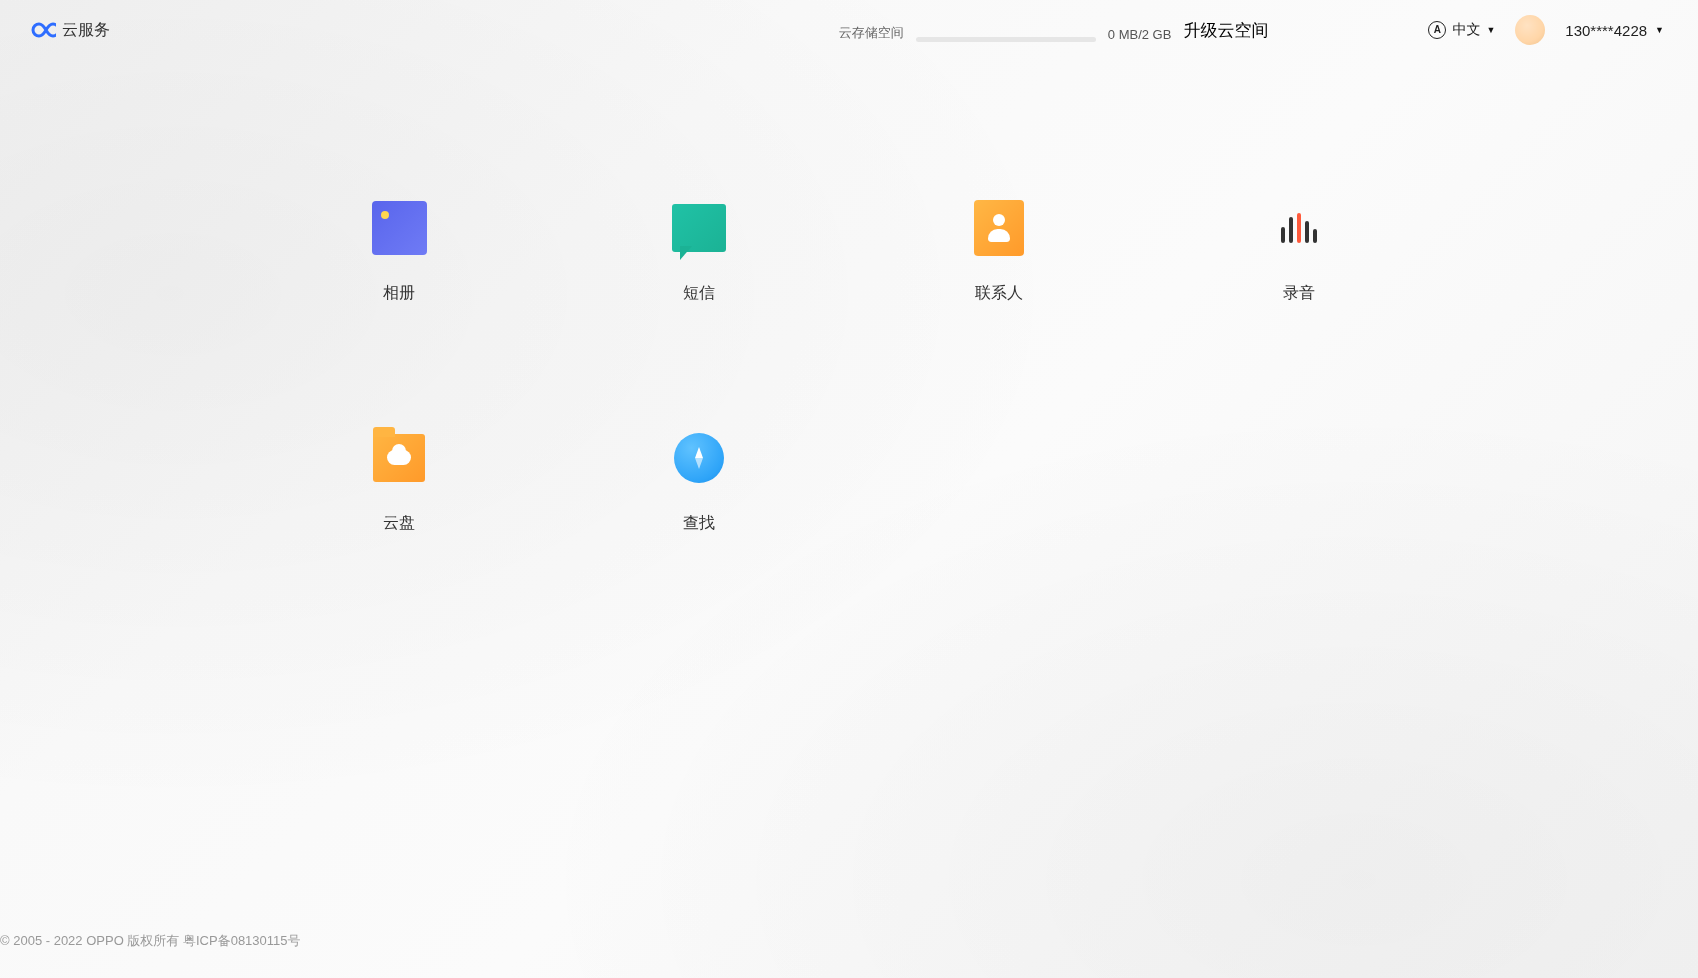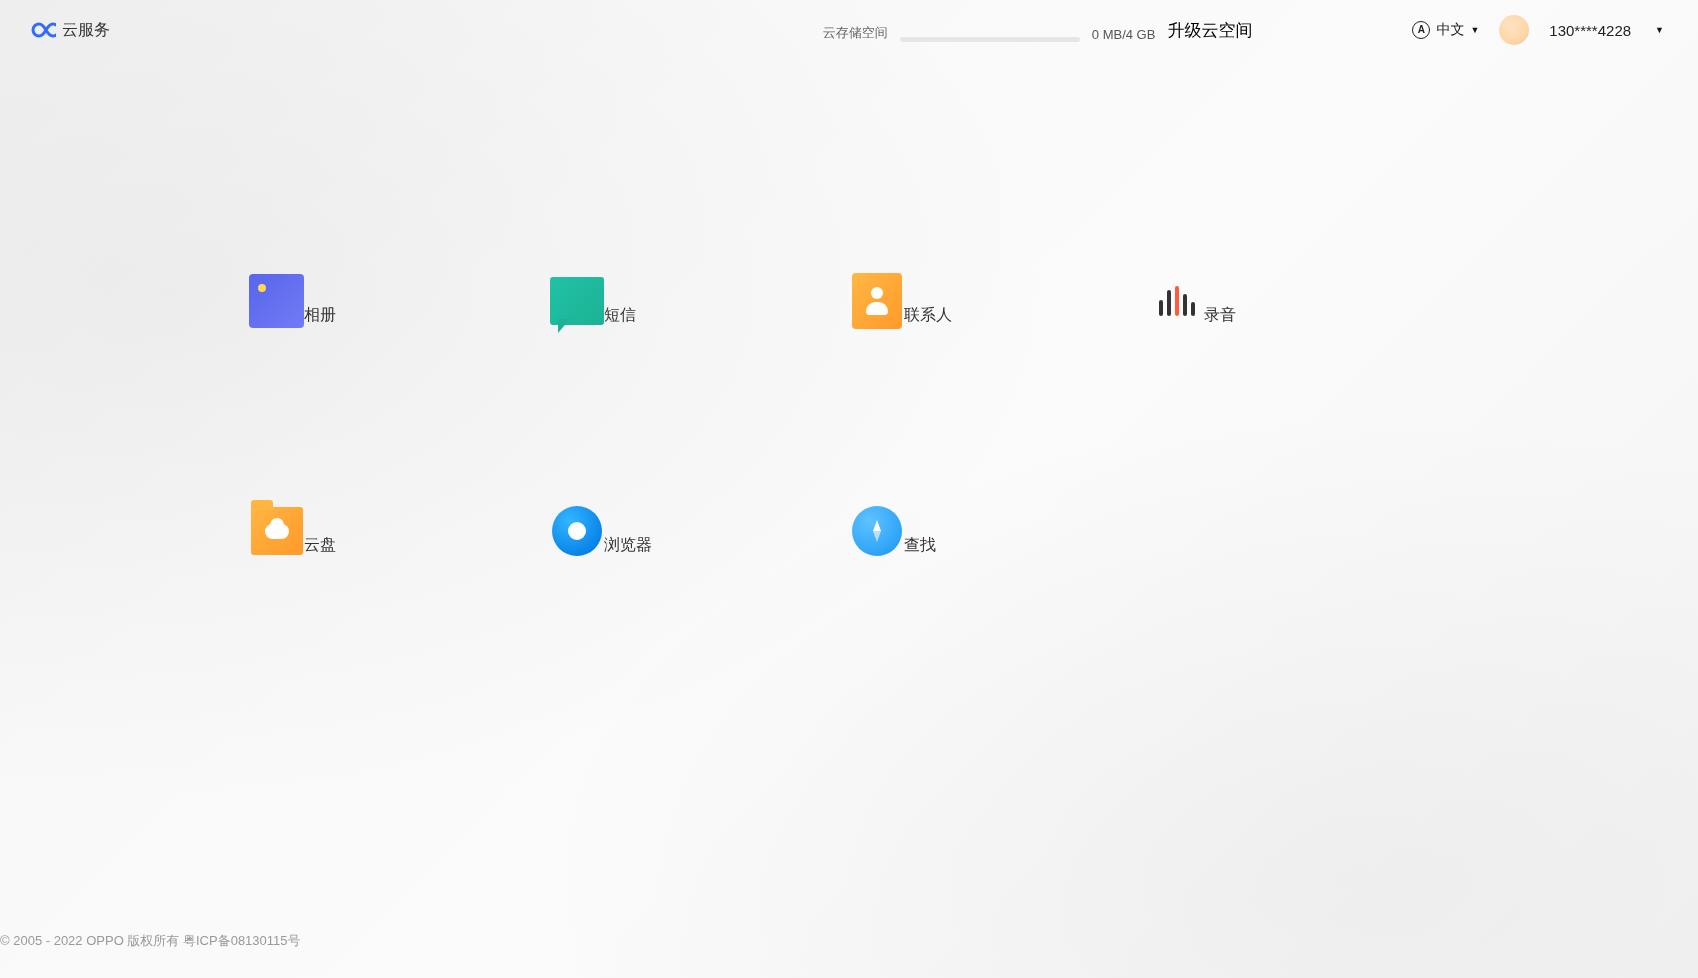--- a/index.html
+++ b/index.html
@@ -17,27 +17,27 @@
     .spacer { flex:1; }
     .center-status { display:flex; align-items:flex-end; gap:12px; margin-right:auto; margin-left:auto;  }
     .store-label { font-size:13px; color:#666; }
     .store-bar { width:180px; height:5px; background:#e6e6e6; border-radius:3px; }
     .store-val { font-size:13px; color:#555; }
     .store-upgrade { font-size:17px; color:#000000; cursor:pointer; }
     .right-block { display:flex; align-items:center; gap:20px; margin-left:160px;}
     .lang { font-size:14px; color:#222; display:flex; align-items:center; gap:6px; cursor:pointer; }
     .acc-badge { display:inline-flex; width:18px; height:18px; border:1.5px solid #222; border-radius:50%; align-items:center; justify-content:center; font-size:10px; font-weight:600; line-height:1; }
     .avatar { width:30px; height:30px; border-radius:50%; background:radial-gradient(circle at 40% 35%, #ffe2c2 0%, #ffd6a8 60%, #f0c38e 100%); }
-    .uname { font-size:15px; color:#222; display:flex; align-items:center; gap:24px; cursor:pointer; }
+    .uname { font-size:15px; color:#222; display:flex; align-items:center; gap:8px; cursor:pointer; }
     .caret { font-size:9px; color:#111; }
 
     
     .stage { flex:1; display:flex; justify-content:center; padding-top:140px; }
     .grid { display:grid; grid-template-columns:repeat(4, 300px); grid-auto-rows:230px; column-gap:0; row-gap:0; }
-    .tile { display:flex; flex-direction:row; align-items:center; cursor:pointer; }
+    .tile { display:flex; flex-direction:column; align-items:center; cursor:pointer; }
     .icon-wrap { width:55px; height:55px; display:flex; align-items:center; justify-content:center; margin-bottom:28px; }
     .tile-label { font-size:16px; color:#333; }
 
     
     .icon-photos { width:55px; height:54px; background:linear-gradient(135deg,#5965ec 0%,#6f7bf5 100%); border-radius:4px; position:relative; }
     .icon-photos::before { content:""; position:absolute; top:10px; left:9px; width:8px; height:8px; background:#ffd750; border-radius:50%; }
 
     .icon-notes { position:relative; width:58px; height:52px; }
     .notes-back { position:absolute; top:0; right:0; width:50px; height:46px; background:linear-gradient(135deg,#ffb542,#ff9e2a); transform:rotate(6deg); border-radius:3px; }
     .notes-front { position:absolute; bottom:0; left:0; width:50px; height:46px; background:linear-gradient(135deg,#ffe89a,#ffd65f); border-radius:3px; }
@@ -83,21 +83,21 @@
       <path d="M14 20c0-7 6-12 12-12 6 0 10 5 14 12 4 7 8 12 14 12 6 0 12-5 12-12s-6-12-12-12c-6 0-10 5-14 12-4 7-8 12-14 12-6 0-12-5-12-12z" fill="none" stroke="#2e6dff" stroke-width="6" stroke-linecap="round"></path>
     </svg>
     <span class="brand">云服务</span>
   </div>
 
   <div class="spacer"></div>
 
   <div class="center-status">
     <span class="store-label">云存储空间</span>
     <div class="store-bar"></div>
-    <span class="store-val">0 MB/4 GB</span>
+    <span class="store-val">0 MB/2 GB</span>
     <span class="store-upgrade">升级云空间</span>
   </div>
 
   <div class="right-block">
     <div class="lang">
       <span class="acc-badge">A</span>
       <span>中文</span>
       <span class="caret">▼</span>
     </div>
     <div class="avatar"></div>
@@ -150,28 +150,20 @@
 
     <div class="tile">
       <div class="icon-wrap">
           <div class="icon-cloud">
             <div class="cloud"></div>
           </div>
         </div>
       <div class="tile-label">云盘</div>
     </div>
 
-    <div class="tile">
-      <div class="icon-wrap">
-          <div class="icon-browser">
-            <div class="browser-hole"></div>
-          </div>
-        </div>
-      <div class="tile-label">浏览器</div>
-    </div>
 
 
     <div class="tile">
       <div class="icon-wrap">
           <div class="icon-find">
             <div class="find-needle"></div>
           </div>
         </div>
       <div class="tile-label">查找</div>
     </div>

